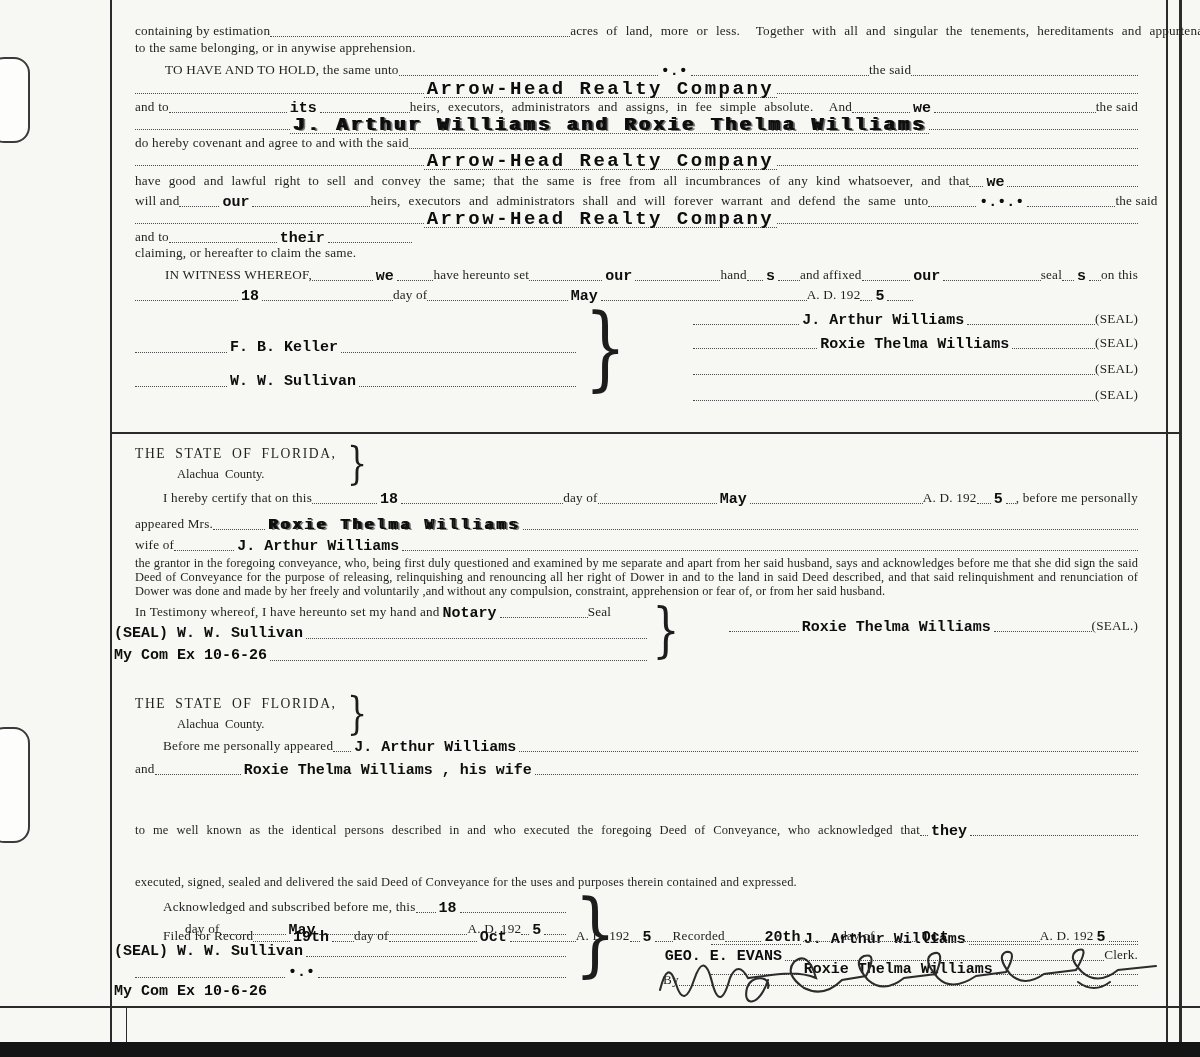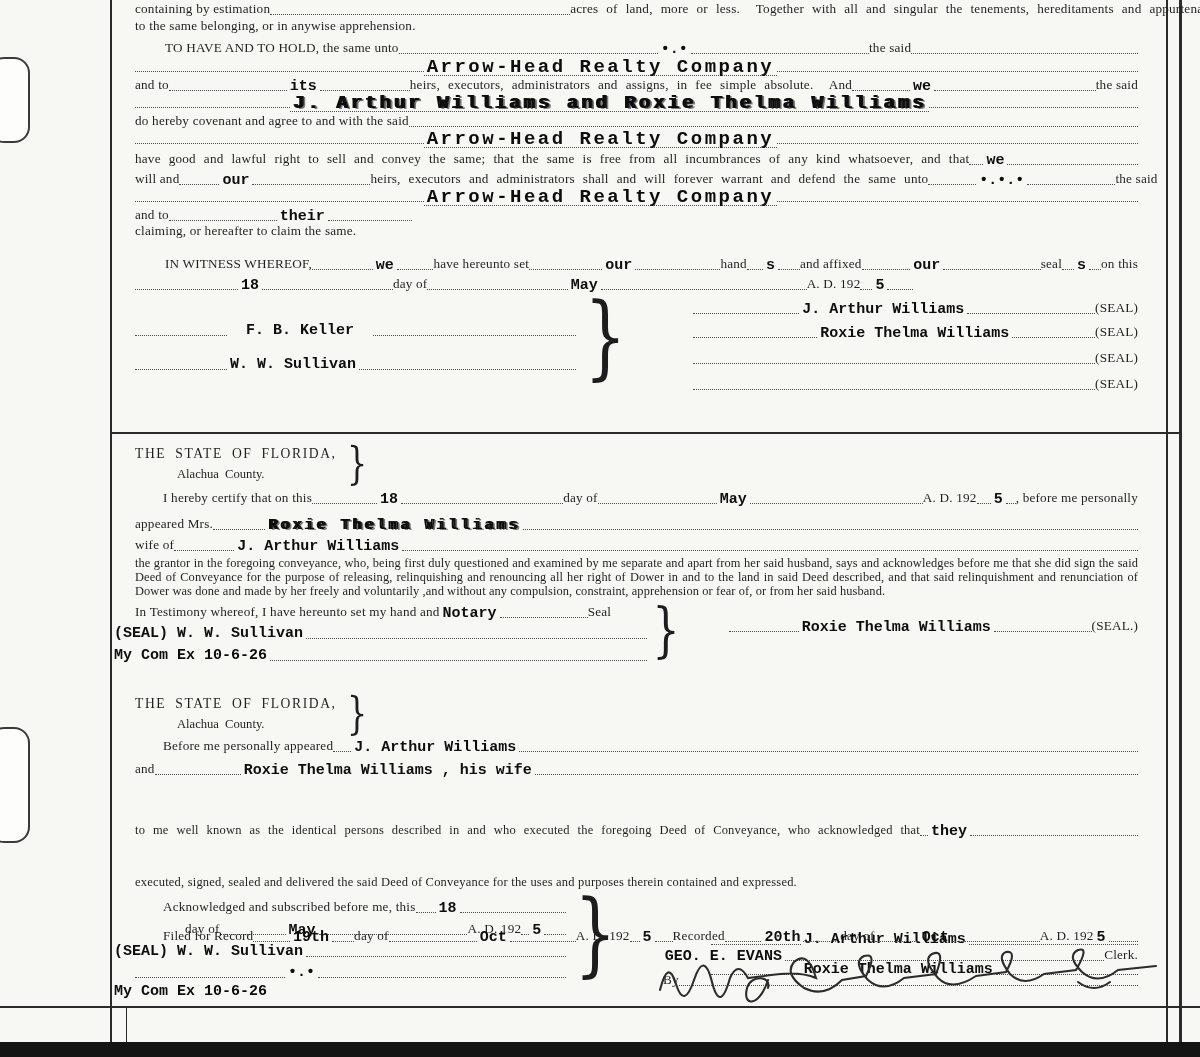--- a/index.html
+++ b/index.html
@@ -43,21 +43,21 @@
   <div class="vrule" style="left:110px;top:0;width:1.5px;height:1042px;"></div>
   <div class="vrule" style="left:1166px;top:0;width:1.5px;height:1042px;"></div>
   <div class="vrule" style="left:1179px;top:0;width:2.5px;height:1042px;"></div>
   <div class="hrule" style="left:110px;top:432px;right:18px;height:2px;"></div>
   <div class="hrule" style="left:0;top:1006px;right:0;height:1.5px;"></div>
   <div class="vrule" style="left:126px;top:1006px;width:1px;height:36px;"></div>
   <div class="band" style="left:0;top:1042px;right:0;height:15px;"></div>
   <div class="punch" style="top:57px;height:82px;"></div>
   <div class="punch" style="top:727px;height:112px;"></div>
 
-  <section class="sec" style="top:1px;">
+  <section class="sec" style="top:23px;">
     <div class="row">
         <span class="pt">containing by estimation</span>
         <span class="dots" style="flex: 0 0 300px;"></span>
         <span class="pt ws">acres of land, more or less.  Together with all and singular the tenements, hereditaments and appurtenances</span>
       </div>
     <div class="row">
         <span class="pt">to the same belonging, or in anywise apprehension.</span>
       </div>
     <div class="row" style="margin-top:5px;">
         <span class="fill" style="flex: 0 0 30px;"></span>
@@ -122,21 +122,21 @@
       </div>
     <div class="row" style="margin-top:2px;">
         <span class="pt">and to</span>
         <span class="dots" style="flex: 0 0 108px;"></span>
         <span class="ty">their</span>
         <span class="dots" style="flex: 0 0 84px;"></span>
       </div>
     <div class="row" style="margin-top:-1px;">
         <span class="pt">claiming, or hereafter to claim the same.</span>
       </div>
-    <div class="row" style="margin-top:16px;">
+    <div class="row" style="margin-top:5px;">
         <span class="fill" style="flex: 0 0 30px;"></span>
         <span class="pt">IN WITNESS WHEREOF,</span>
         <span class="dots" style="flex-grow: 1;"></span>
         <span class="ty">we</span>
         <span class="dots" style="flex-grow: 0.6;"></span>
         <span class="pt">have hereunto set</span>
         <span class="dots" style="flex-grow: 1.2;"></span>
         <span class="ty">our</span>
         <span class="dots" style="flex-grow: 1.4;"></span>
         <span class="pt">hand</span>
@@ -163,21 +163,21 @@
         <span class="dots" style="flex-grow: 2.2;"></span>
         <span class="pt">A. D. 192</span>
         <span class="dots" style="flex: 0 0 12px;"></span>
         <span class="ty">5</span>
         <span class="dots" style="flex: 0 0 26px;"></span>
         <span class="fill" style="flex-grow: 2.4;"></span>
       </div>
 
     <div class="cols" style="margin-top:7px;">
       <div style="width:44%;">
-        <div class="row" style="margin-top:22px;gap:16px;">
+        <div class="row" style="margin-top:28px;">
             <span class="dots" style="flex: 0 0 92px;"></span>
             <span class="ty">F. B. Keller</span>
             <span class="dots" style="flex-grow: 1;"></span>
           </div>
         <div class="row" style="margin-top:17px;">
             <span class="dots" style="flex: 0 0 92px;"></span>
             <span class="ty">W. W. Sullivan</span>
             <span class="dots" style="flex-grow: 1;"></span>
           </div>
       </div>

